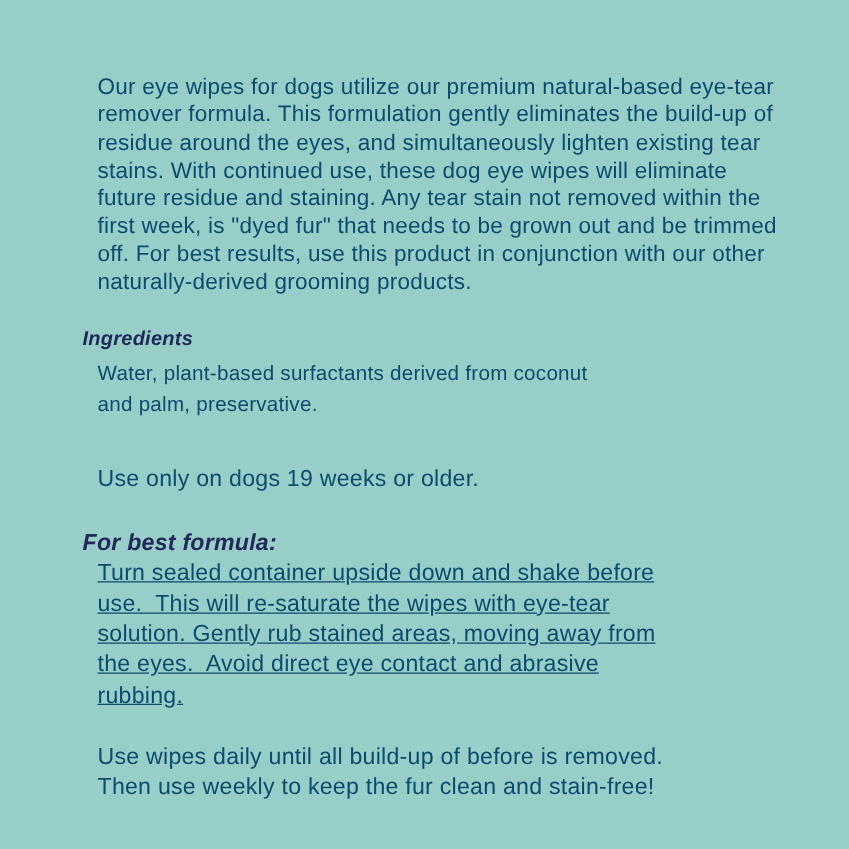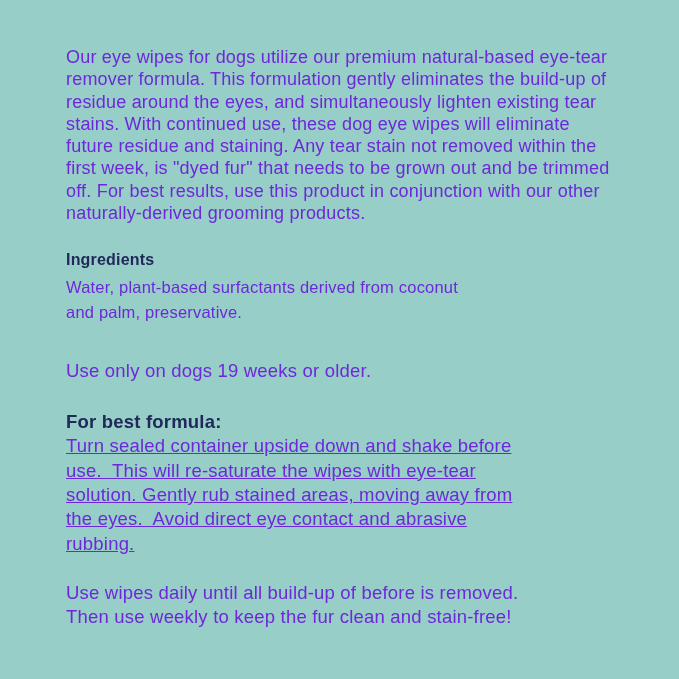--- a/index.html
+++ b/index.html
@@ -14,30 +14,31 @@
     font-family: "Liberation Sans", sans-serif;
     -webkit-font-smoothing: antialiased;
   }
   .content {
     position: absolute;
     left: 66px;
     top: 46px;
     width: 585px;
   }
   .body-text {
-    color: #6d28d9;
+    color: #0c4a6e;
     white-space: pre-wrap;
-    margin: 0;
+    margin: 12px;
     letter-spacing: 0.2px;
   }
   .heading {
     color: #20295a;
     font-weight: bold;
     margin: 0;
     letter-spacing: 0.2px;
+    font-style: italic;
   }
   .intro {
     font-size: 18px;
     line-height: 22.3px;
   }
   .ingredients-heading {
     font-size: 16px;
     line-height: 20px;
     margin-top: 26px;
   }

